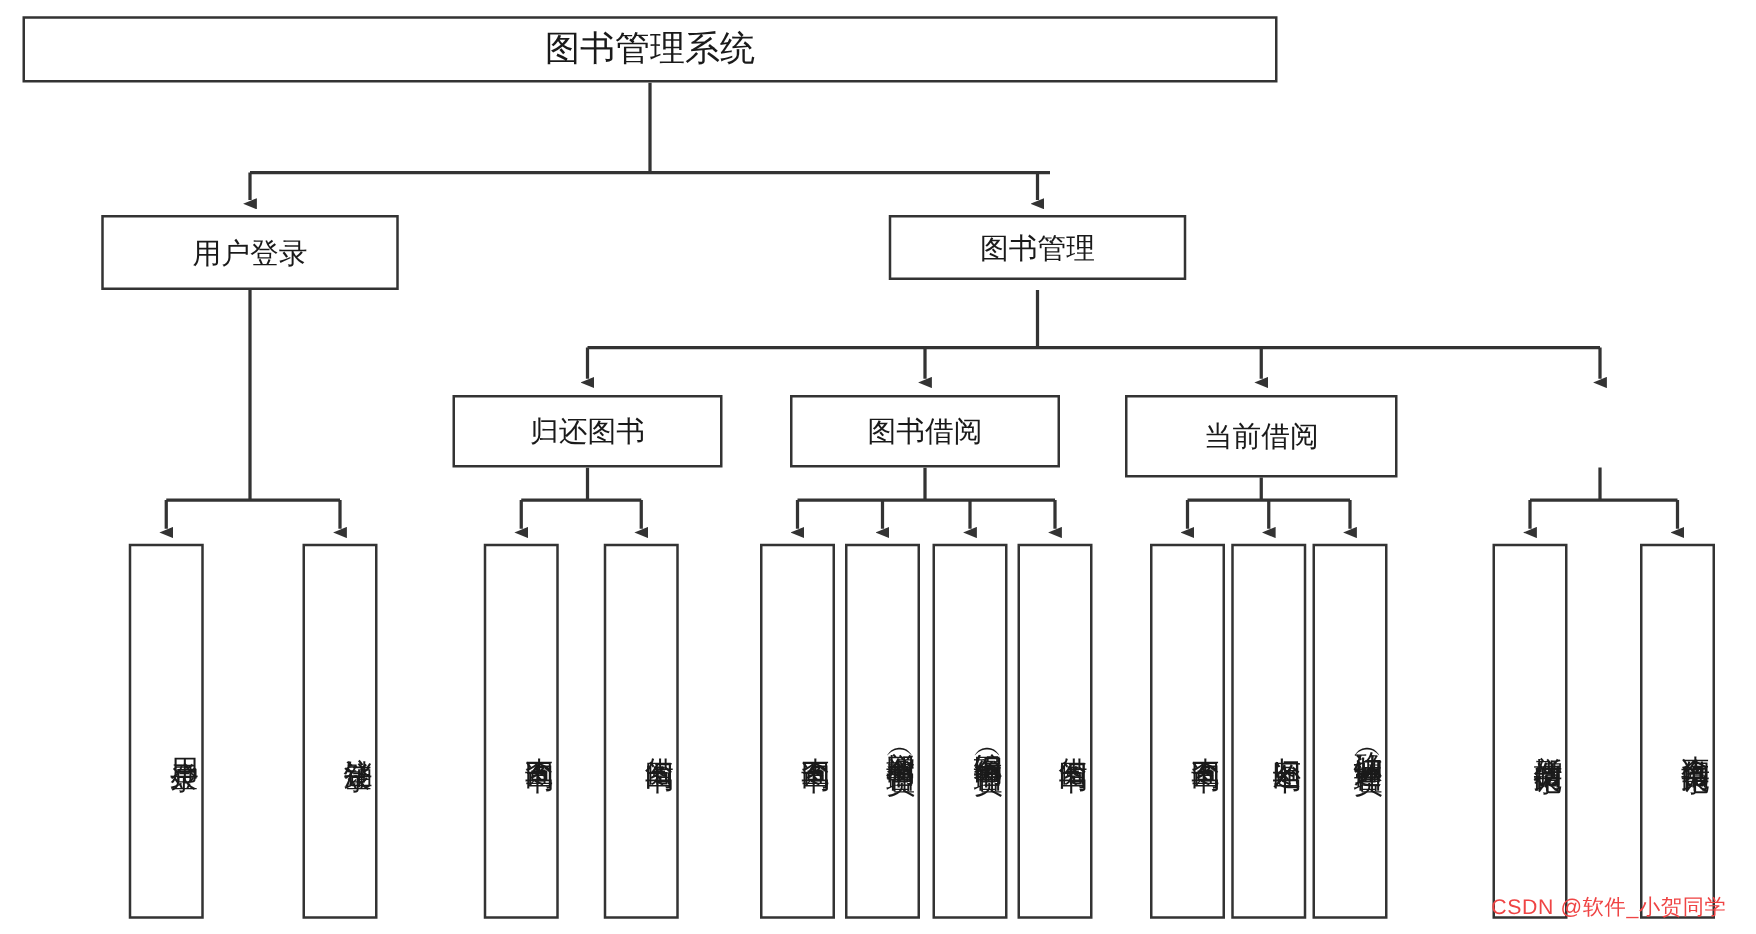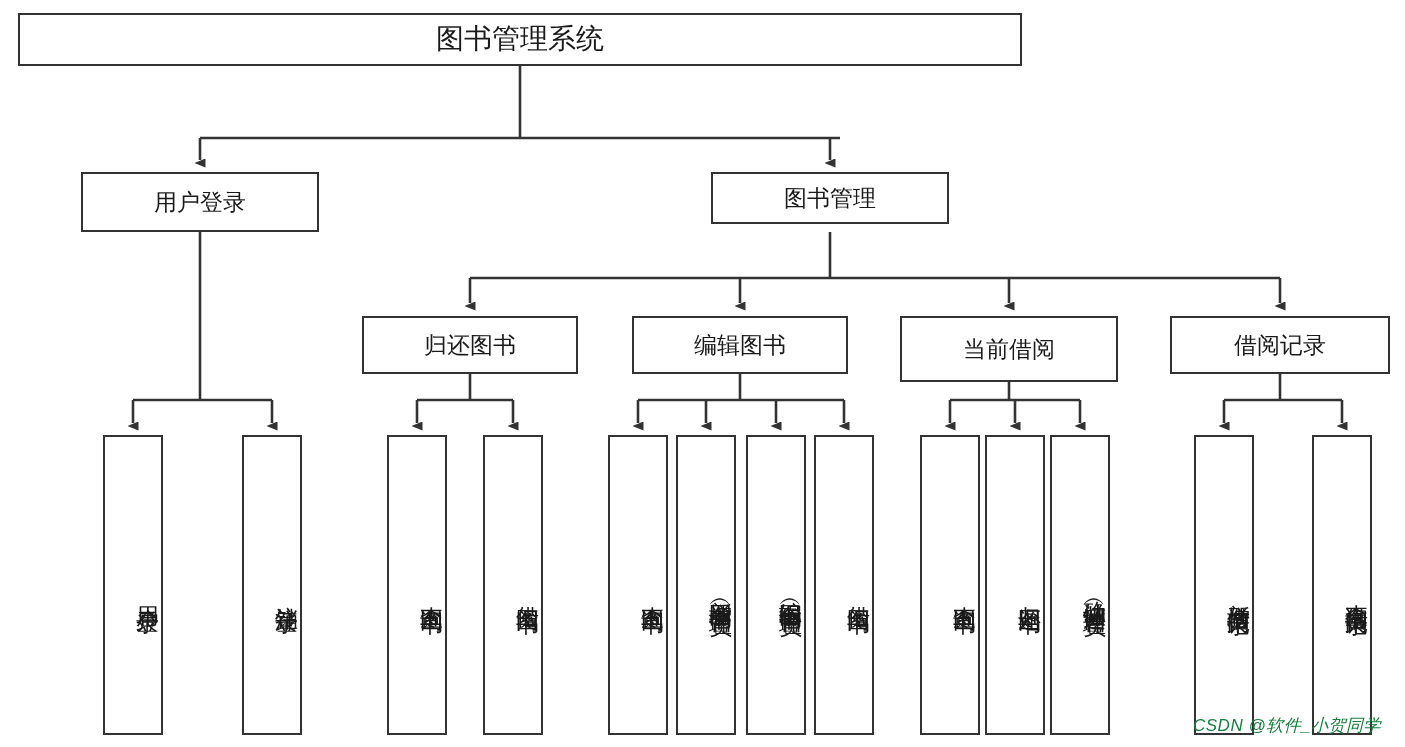--- a/index.html
+++ b/index.html
@@ -50,25 +50,24 @@
     justify-content: center;
     padding-top: 14px;
     letter-spacing: 2px;
   }
   .node .lbl {
     display: block;
   }
   .watermark {
     position: absolute;
     font-size: 17px;
-    color: #15803d;
+    color: #ef4444;
     white-space: nowrap;
     letter-spacing: 0.5px;
     pointer-events: none;
-    font-style: italic;
   }
 </style>
 </head>
 <body>
 
 <div id="canvas">
 
   <svg id="edges" viewBox="0 0 1405 747" xmlns="http://www.w3.org/2000/svg">
     <defs>
       <marker id="arrow" markerWidth="9" markerHeight="11" refX="1.5" refY="5.5" orient="auto" markerUnits="userSpaceOnUse">
@@ -127,27 +126,24 @@
     <span class="lbl">用户登录</span>
   </div>
   <div class="node h" id="n-l2-1" style="left: 711px; top: 172px; width: 238px; height: 52px;">
     <span class="lbl">图书管理</span>
   </div>
 
   <div class="node h" id="n-l3-0" style="left: 362px; top: 316px; width: 216px; height: 58px;">
     <span class="lbl">归还图书</span>
   </div>
   <div class="node h" id="n-l3-1" style="left: 632px; top: 316px; width: 216px; height: 58px;">
-    <span class="lbl">编辑图书</span>
+    <span class="lbl">图书借阅</span>
   </div>
   <div class="node h" id="n-l3-2" style="left: 900px; top: 316px; width: 218px; height: 66px;">
     <span class="lbl">当前借阅</span>
-  </div>
-  <div class="node h" id="n-l3-3" style="left: 1170px; top: 316px; width: 220px; height: 58px;">
-    <span class="lbl">借阅记录</span>
   </div>
 
   <div class="node v" id="n-lf-0" style="left: 103px; top: 435px; width: 60px; height: 300px;">
     <span class="lbl">用户登录</span>
   </div>
   <div class="node v" id="n-lf-1" style="left: 242px; top: 435px; width: 60px; height: 300px;">
     <span class="lbl">注销登录</span>
   </div>
   <div class="node v" id="n-lf-2" style="left: 387px; top: 435px; width: 60px; height: 300px;">
     <span class="lbl">查询图书</span>

